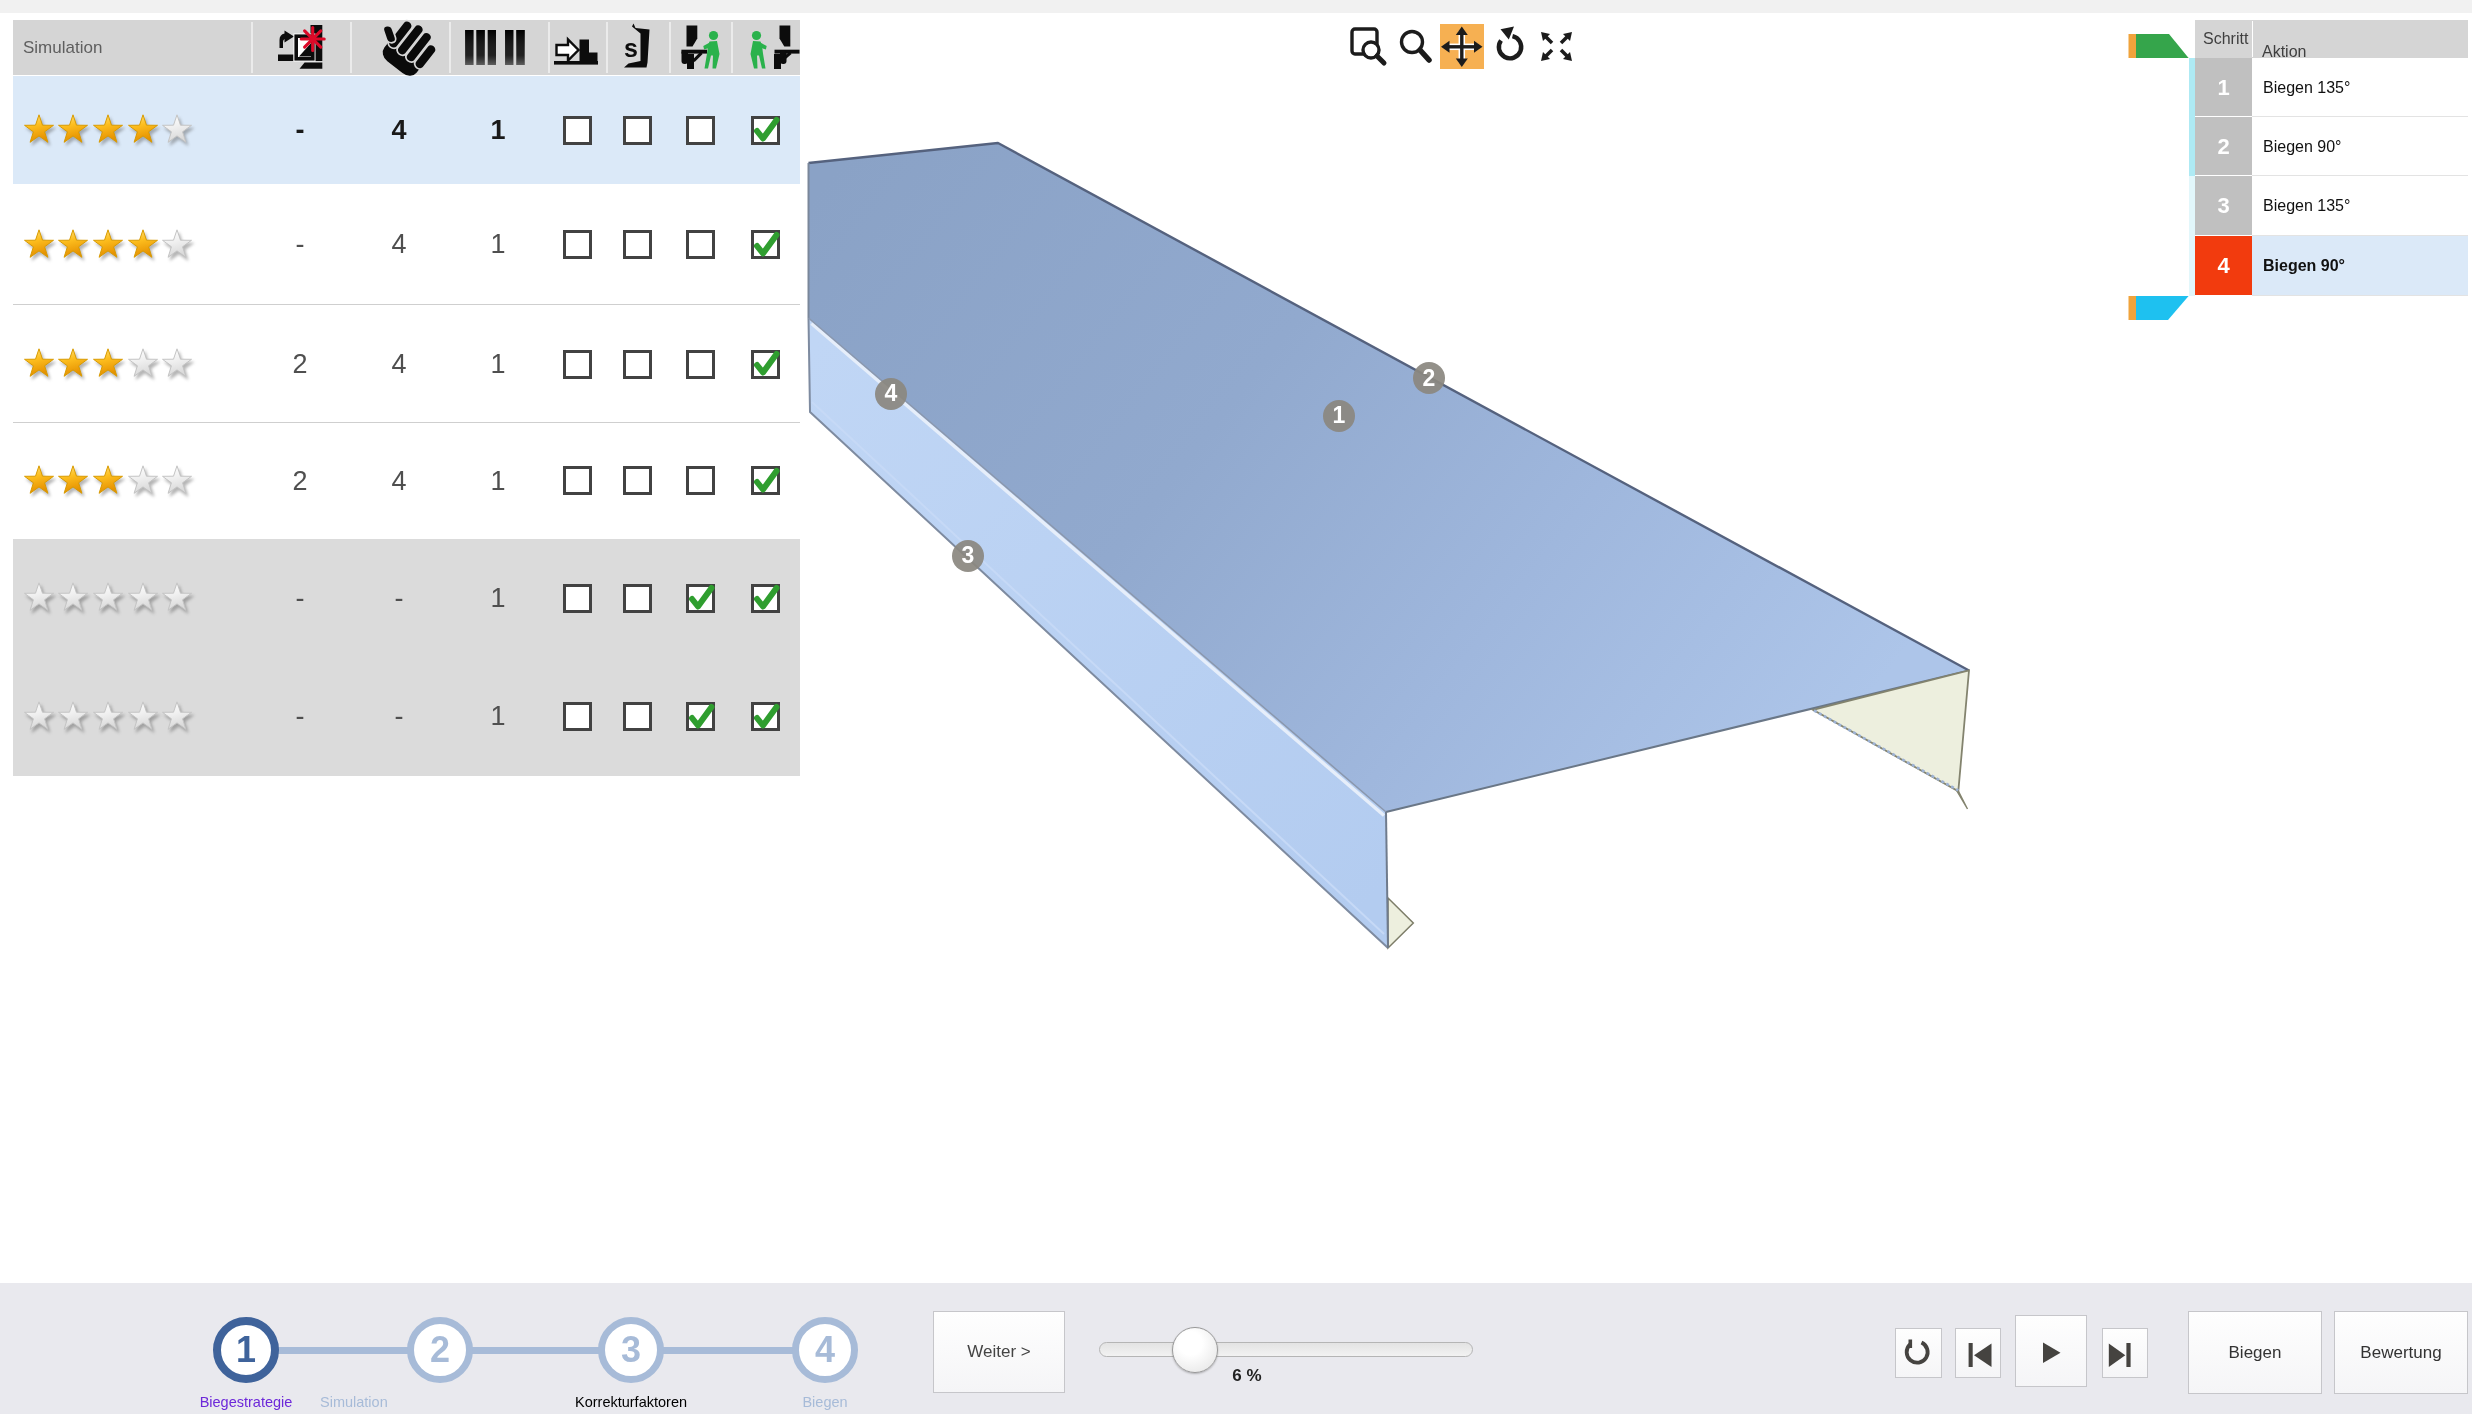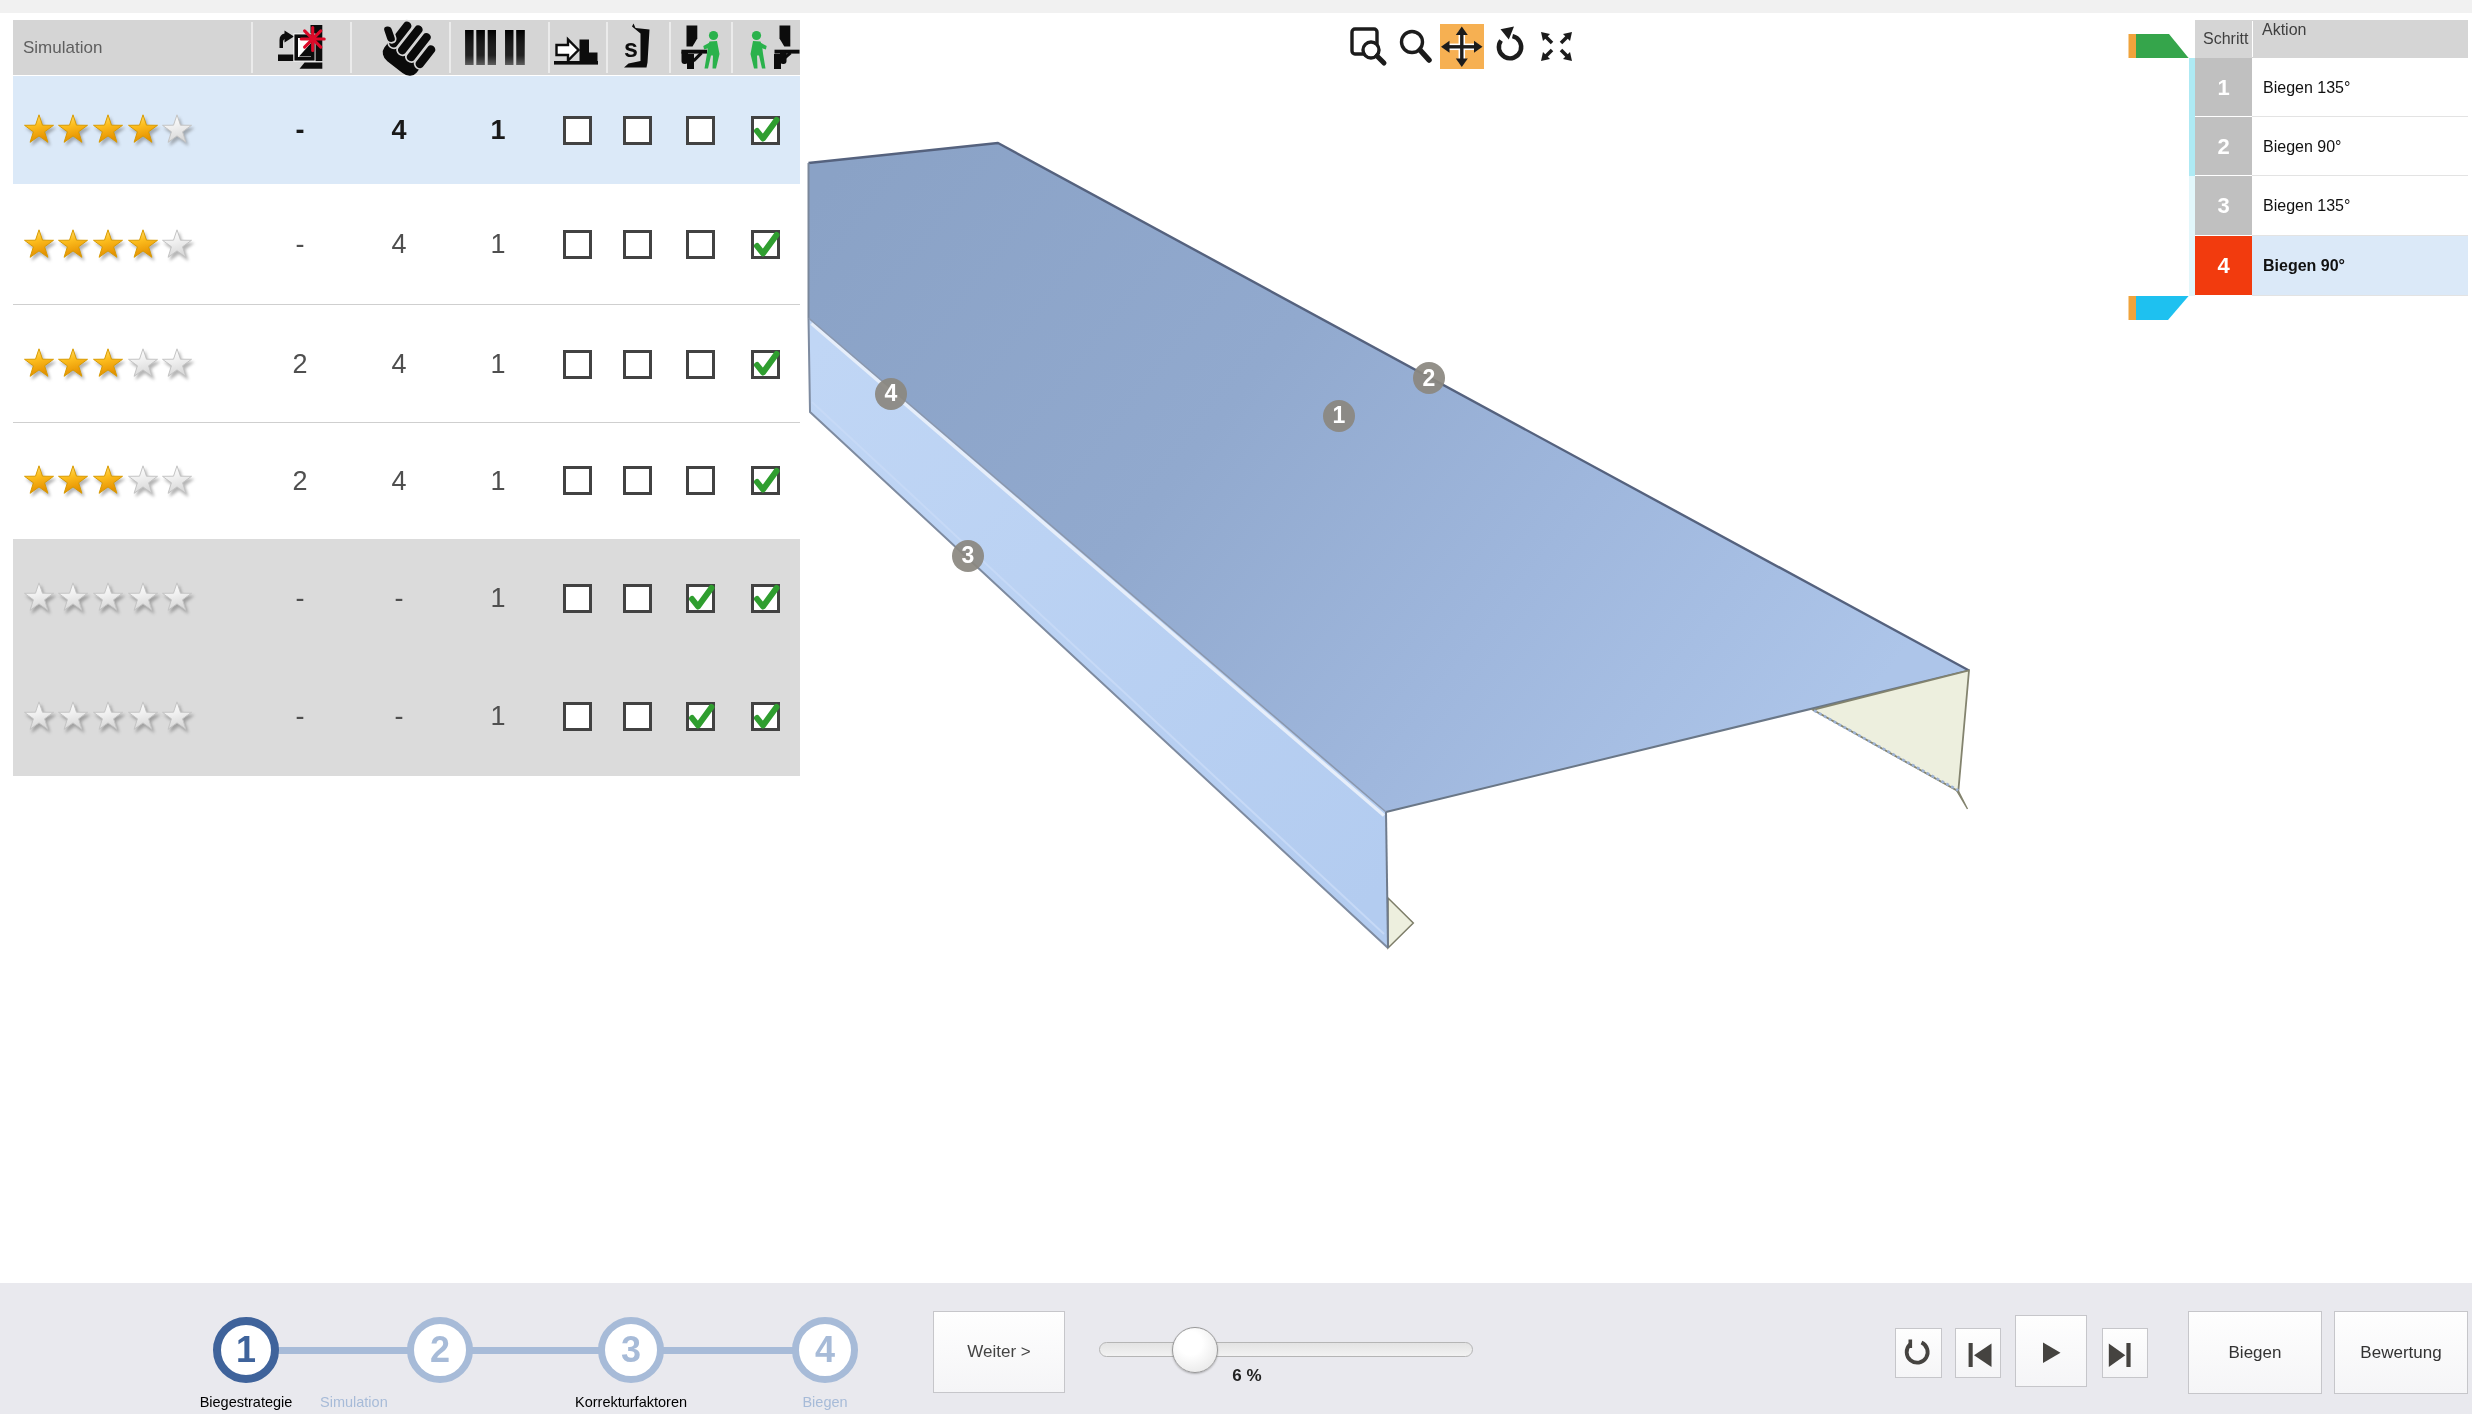--- a/index.html
+++ b/index.html
@@ -334,21 +334,21 @@
 <line x1="1568" y1="36" x2="1561" y2="43"></line>
       <path d="M1572 32 l-9 2 l7 7 Z" stroke="none"></path>
 <line x1="1545" y1="57" x2="1552" y2="50"></line>
       <path d="M1541 61 l2 -9 l7 7 Z" stroke="none"></path>
 <line x1="1568" y1="57" x2="1561" y2="50"></line>
       <path d="M1572 61 l-2 -9 l-7 7 Z" stroke="none"></path>
 </g>
 </svg>
 <div class="a" style="left:2195px;top:20px;width:273px;height:38px;background:#d5d5d5;border-bottom:1px solid #bdbdbd"></div>
 <div class="a" style="left:2203px;top:30px;font-size:16px;color:#3f3f3f">Schritt</div>
-<div class="a" style="left:2262px;top:21px;font-size:16px;color:#3f3f3f">Aktion</div>
+<div class="a" style="left:2262px;top:43px;font-size:16px;color:#3f3f3f">Aktion</div>
 <div class="a" style="left:2252px;top:21px;width:1px;height:36px;background:#fff"></div>
 <div class="a" style="left:2195px;top:58px;width:57px;height:58px;background:#c0c0c0;border-bottom:1px solid #fff"></div>
 <div class="a" style="left:2195px;top:58px;width:57px;height:59px;text-align:center;line-height:59px;font-size:22px;font-weight:bold;color:#fff">1</div>
 <div class="a" style="left:2252px;top:58px;width:216px;height:58px;background:#fff;border-bottom:1px solid #e3e3e3"></div>
 <div class="a" style="left:2263px;top:58px;height:59px;line-height:59px;font-size:16px;font-weight:normal;color:#111">Biegen 135°</div>
 <div class="a" style="left:2195px;top:117px;width:57px;height:58px;background:#c0c0c0;border-bottom:1px solid #fff"></div>
 <div class="a" style="left:2195px;top:117px;width:57px;height:59px;text-align:center;line-height:59px;font-size:22px;font-weight:bold;color:#fff">2</div>
 <div class="a" style="left:2252px;top:117px;width:216px;height:58px;background:#fff;border-bottom:1px solid #e3e3e3"></div>
 <div class="a" style="left:2263px;top:117px;height:59px;line-height:59px;font-size:16px;font-weight:normal;color:#111">Biegen 90°</div>
 <div class="a" style="left:2195px;top:176px;width:57px;height:59px;background:#c0c0c0;border-bottom:1px solid #fff"></div>
@@ -368,21 +368,21 @@
 <svg class="a" style="left:2125px;top:292px" width="70" height="34" viewBox="0 0 70 34">
 <polygon points="11,4 63.6,4 43,28 11,28" fill="#1ec1f0"></polygon>
     <rect x="3.5" y="4" width="7.5" height="24" fill="#f0a33c"></rect>
   </svg>
 <div class="a" style="left:0;top:1283px;width:2472px;height:131px;background:#e9e9ee"></div>
 <div class="a" style="left:276px;top:1346.5px;width:134px;height:7px;background:#a7bbd8"></div>
 <div class="a" style="left:470px;top:1346.5px;width:131px;height:7px;background:#a7bbd8"></div>
 <div class="a" style="left:661px;top:1346.5px;width:134px;height:7px;background:#a7bbd8"></div>
 <div class="a" style="left:213px;top:1317px;width:50px;height:50px;border:8px solid #3f639b;border-radius:50%;background:#fff"></div>
 <div class="a" style="left:213px;top:1317px;width:66px;height:66px;text-align:center;line-height:66px;font-size:36px;font-weight:bold;color:#3f639b">1</div>
-<div class="a" style="left:126px;top:1394px;width:240px;text-align:center;font-size:14.5px;color:#000000">Biegestrategie</div>
+<div class="a" style="left:126px;top:1394px;width:240px;text-align:center;font-size:14.5px;color:#6d28d9">Biegestrategie</div>
 <div class="a" style="left:407px;top:1317px;width:52px;height:52px;border:7px solid #a7bbd8;border-radius:50%;background:#fff"></div>
 <div class="a" style="left:407px;top:1317px;width:66px;height:66px;text-align:center;line-height:66px;font-size:36px;font-weight:bold;color:#a7bbd8">2</div>
 <div class="a" style="left:320px;top:1394px;width:240px;text-align:left;font-size:14.5px;color:#a7bbd8">Simulation</div>
 <div class="a" style="left:598px;top:1317px;width:52px;height:52px;border:7px solid #a7bbd8;border-radius:50%;background:#fff"></div>
 <div class="a" style="left:598px;top:1317px;width:66px;height:66px;text-align:center;line-height:66px;font-size:36px;font-weight:bold;color:#a7bbd8">3</div>
 <div class="a" style="left:511px;top:1394px;width:240px;text-align:center;font-size:14.5px;color:#000000">Korrekturfaktoren</div>
 <div class="a" style="left:792px;top:1317px;width:52px;height:52px;border:7px solid #a7bbd8;border-radius:50%;background:#fff"></div>
 <div class="a" style="left:792px;top:1317px;width:66px;height:66px;text-align:center;line-height:66px;font-size:36px;font-weight:bold;color:#a7bbd8">4</div>
 <div class="a" style="left:705px;top:1394px;width:240px;text-align:center;font-size:14.5px;color:#a7bbd8">Biegen</div>
 <div class="btn" style="left:933px;top:1311px;width:132px;height:82px"></div>

